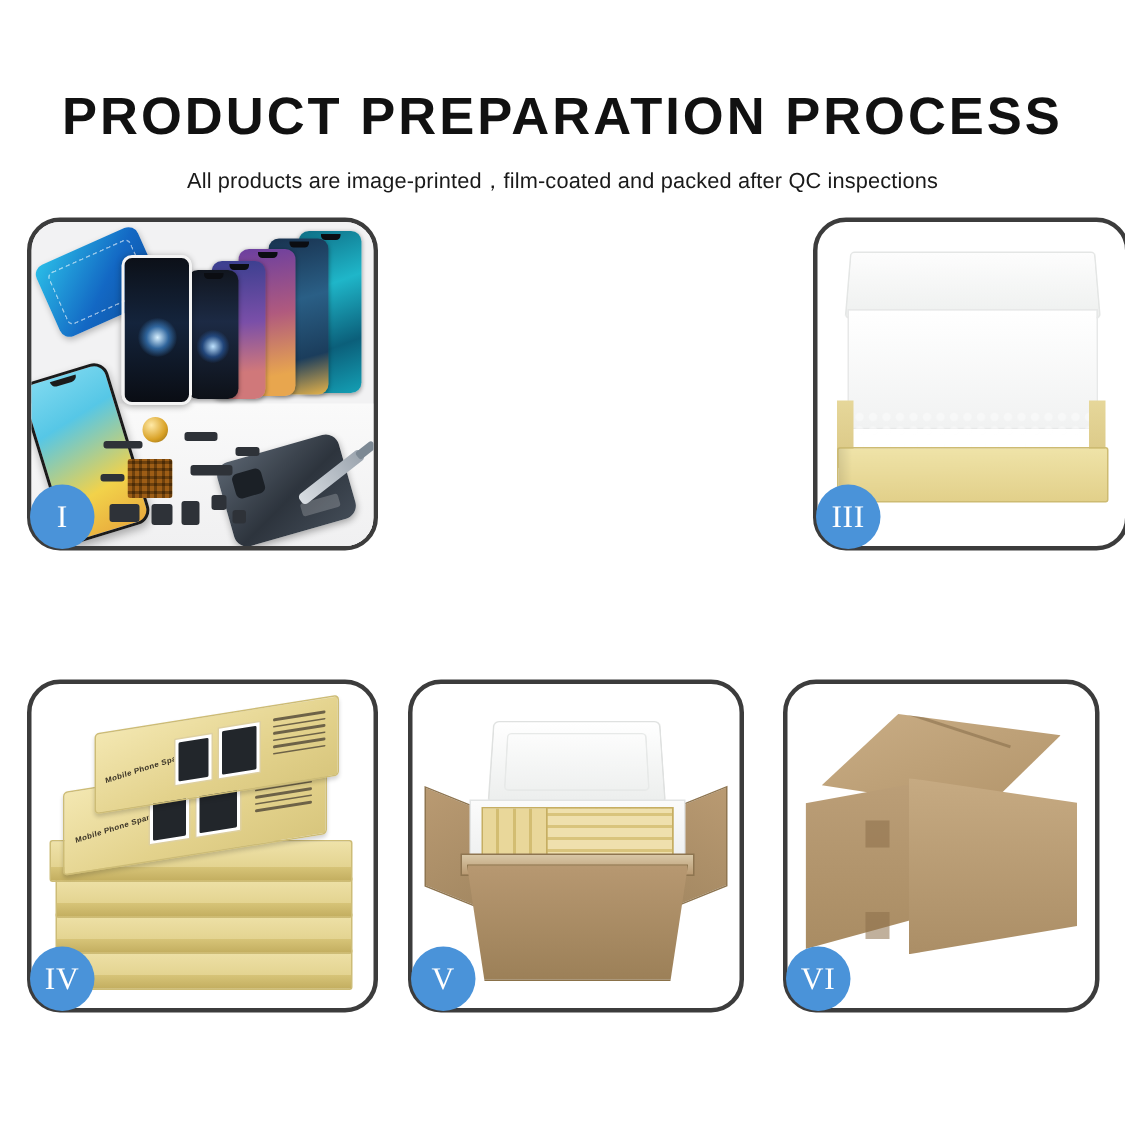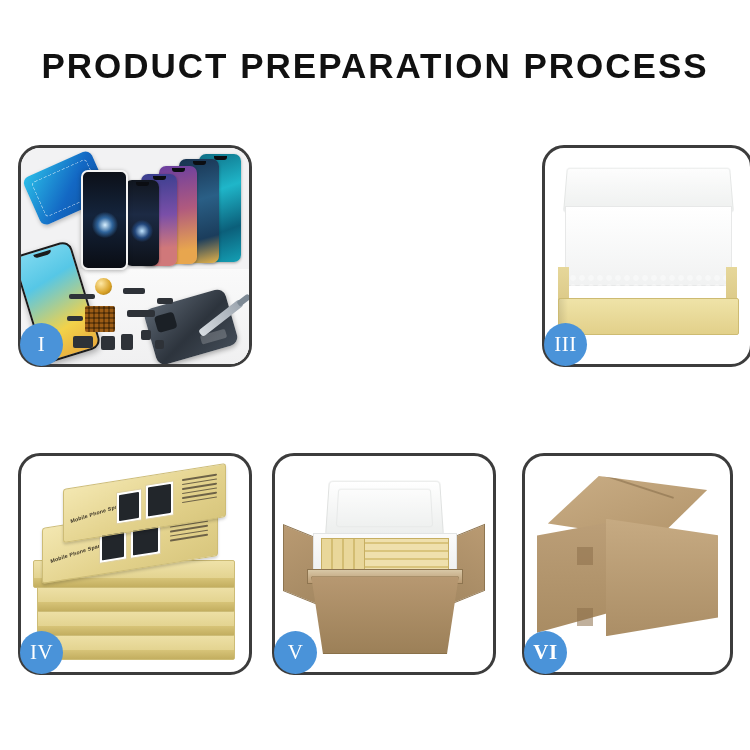--- a/index.html
+++ b/index.html
@@ -6,21 +6,21 @@
   body{
     width:750px;height:750px;
     background:#ffffff;
     font-family:"Liberation Sans", sans-serif;
     overflow:hidden;
     position:relative;
   }
   .page{position:relative;width:750px;height:750px;}
 
   
-  .header{position:absolute;left:0;top:4px;width:750px;text-align:center;}
+  .header{position:absolute;left:0;top:16px;width:750px;text-align:center;}
   .title{
     font-size:35px;
     font-weight:700;
     letter-spacing:2.0px;
     color:#111111;
     margin-top:44px;
     line-height:1;
     white-space:nowrap;
   }
   .subtitle{
@@ -45,21 +45,21 @@
     position:absolute;inset:0;
     border-radius:19px;
     overflow:hidden;
   }
   
   .p1{left:18px;top:0;width:234px;height:222px;}
   .p2{left:272px;top:0;width:224px;height:222px;}
   .p3{left:542px;top:0;width:211px;height:222px;}
   .p4{left:18px;top:308px;width:234px;height:222px;}
   .p5{left:272px;top:308px;width:224px;height:222px;}
-  .p6{left:522px;top:308px;width:211px;height:222px;font-weight:bold;}
+  .p6{left:522px;top:308px;width:211px;height:222px;}
 
   
   .badge{
     position:absolute;
     left:-1px;bottom:-2px;
     width:43px;height:43px;
     border-radius:50%;
     background:#4a93d9;
     color:#ffffff;
     font-family:"Liberation Serif", serif;
@@ -263,20 +263,21 @@
   .c6-tp1{left:22%;top:40%;}
   .c6-tp2{left:22%;top:74%;}
 </style>
 </head>
 <body>
 
 <div class="page">
 
   <div class="header">
     <div class="title">PRODUCT PREPARATION PROCESS</div>
+    <div class="subtitle">All products are image-printed，film-coated and packed after QC inspections</div>
   </div>
 
   <div class="grid">
 
     <div class="panel p1">
       <div class="stage">
         <div class="ph-bg"></div>
         <div class="film"></div>
         <div class="fan">
           <div class="ph ph5">

